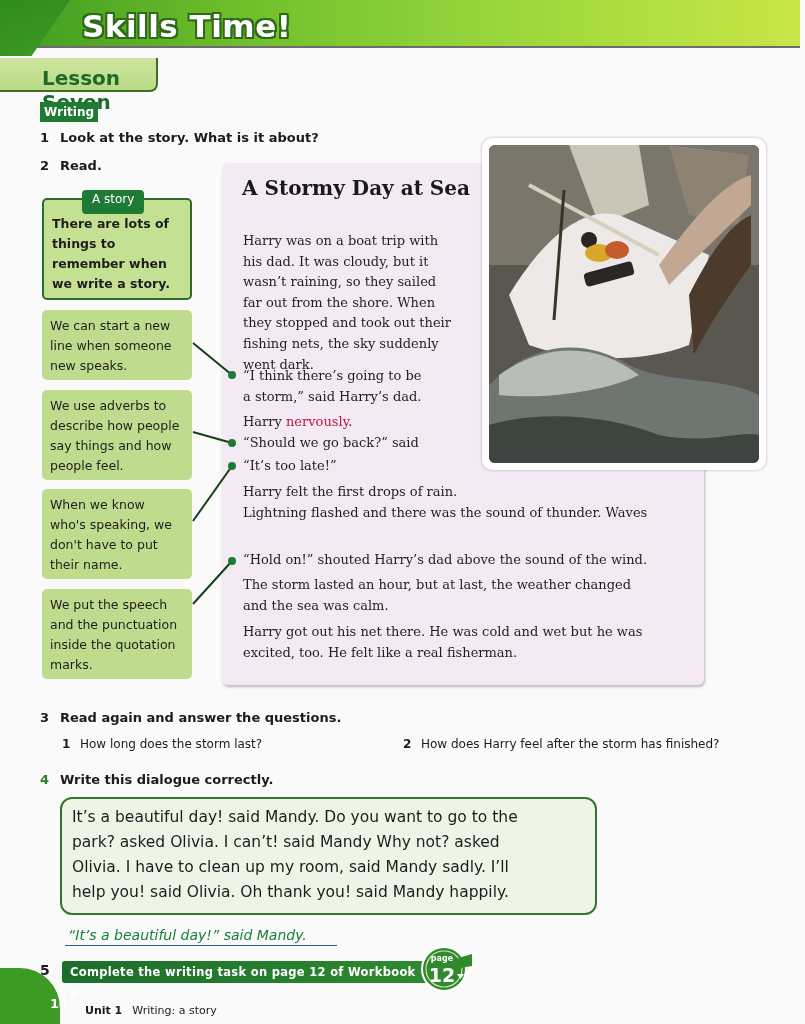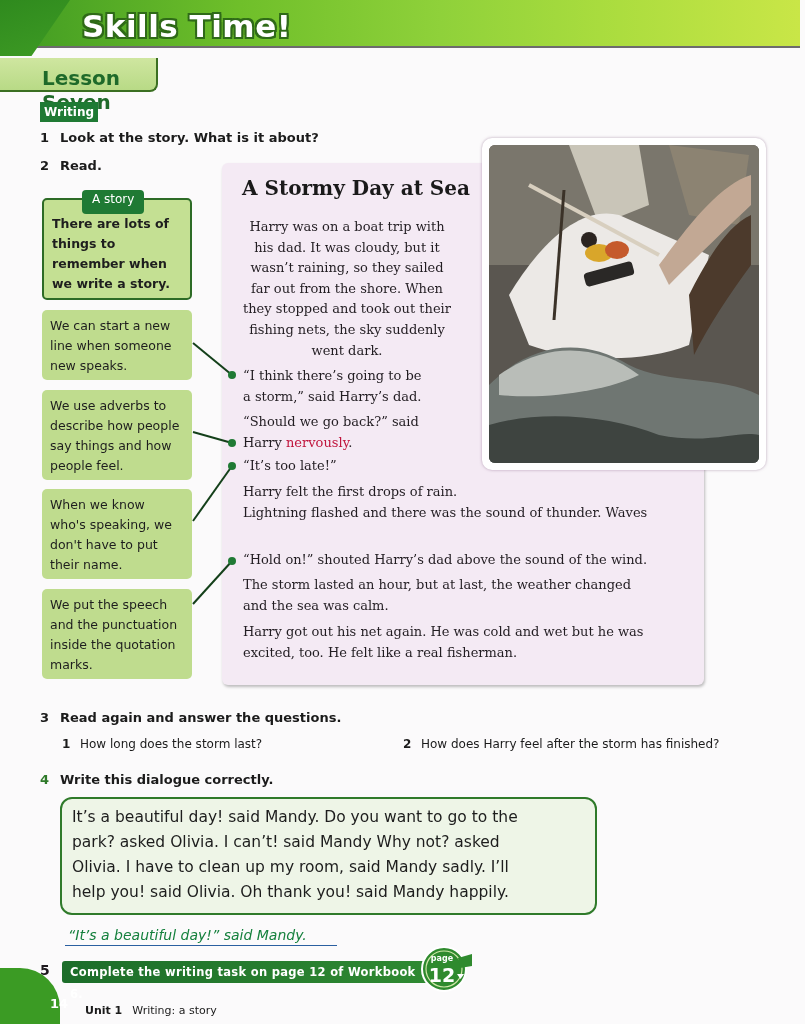--- a/index.html
+++ b/index.html
@@ -148,49 +148,49 @@
 <div class="tip story" style="top:198px; height:102px;">There are lots of things to remember when we write a story.</div>
 <div class="story-label">A story</div>
 <div class="tip" style="top:310px; height:70px;">We can start a new line when someone new speaks.</div>
 <div class="tip" style="top:390px; height:90px;">We use adverbs to describe how people say things and how people feel.</div>
 <div class="tip" style="top:489px; height:90px;">When we know who's speaking, we don't have to put their name.</div>
 <div class="tip" style="top:589px; height:90px;">We put the speech and the punctuation inside the quotation marks.</div>
 
 <div class="story-panel"></div>
 <div class="story-title">A Stormy Day at Sea</div>
 
-<div class="story-text" style="top:217px;text-align:center;">
+<div class="story-text" style="top:231px;">
   <div>Harry was on a boat trip with</div>
   <div>his dad. It was cloudy, but it</div>
   <div>wasn’t raining, so they sailed</div>
   <div>far out from the shore. When</div>
   <div>they stopped and took out their</div>
   <div>fishing nets, the sky suddenly</div>
   <div>went dark.</div>
 </div>
 <div class="story-text" style="top:366px;">
   <div>“I think there’s going to be</div>
   <div>a storm,” said Harry’s dad.</div>
 </div>
 <div class="story-text" style="top:412px;">
+  <div><span>Harry </span><span class="red">nervously</span><span>.</span></div>
   <div>“Should we go back?” said</div>
-  <div><span>Harry </span><span class="red">nervously</span><span>.</span></div>
 </div>
 <div class="story-text" style="top:456px;">“It’s too late!”</div>
 <div class="story-text" style="top:482px;">Harry felt the first drops of rain.</div>
 <div class="story-text" style="top:503px;">
   <div>Lightning flashed and there was the sound of thunder. Waves</div>
 </div>
 <div class="story-text" style="top:550px;">“Hold on!” shouted Harry’s dad above the sound of the wind.</div>
 <div class="story-text" style="top:575px;">
   <div>The storm lasted an hour, but at last, the weather changed</div>
   <div>and the sea was calm.</div>
 </div>
 <div class="story-text" style="top:622px;">
-  <div>Harry got out his net again. He was cold and wet but he was</div>
+  <div>Harry got out his net there. He was cold and wet but he was</div>
   <div>excited, too. He felt like a real fisherman.</div>
 </div>
 
 <div class="story-image">
   <svg viewBox="0 0 270 318" preserveAspectRatio="none">
     <rect x="0" y="0" width="270" height="318" fill="#5a5650"></rect>
     <rect x="0" y="0" width="270" height="120" fill="#7a766c"></rect>
     <polygon points="80,0 150,0 160,60 110,80" fill="#c9c5b8"></polygon>
     <polygon points="180,0 260,10 250,80 200,70" fill="#8c8372"></polygon>
     <path d="M20,150 C50,100 90,60 130,70 L220,110 L200,200 C150,220 80,215 40,200 Z" fill="#ece9e6"></path>

